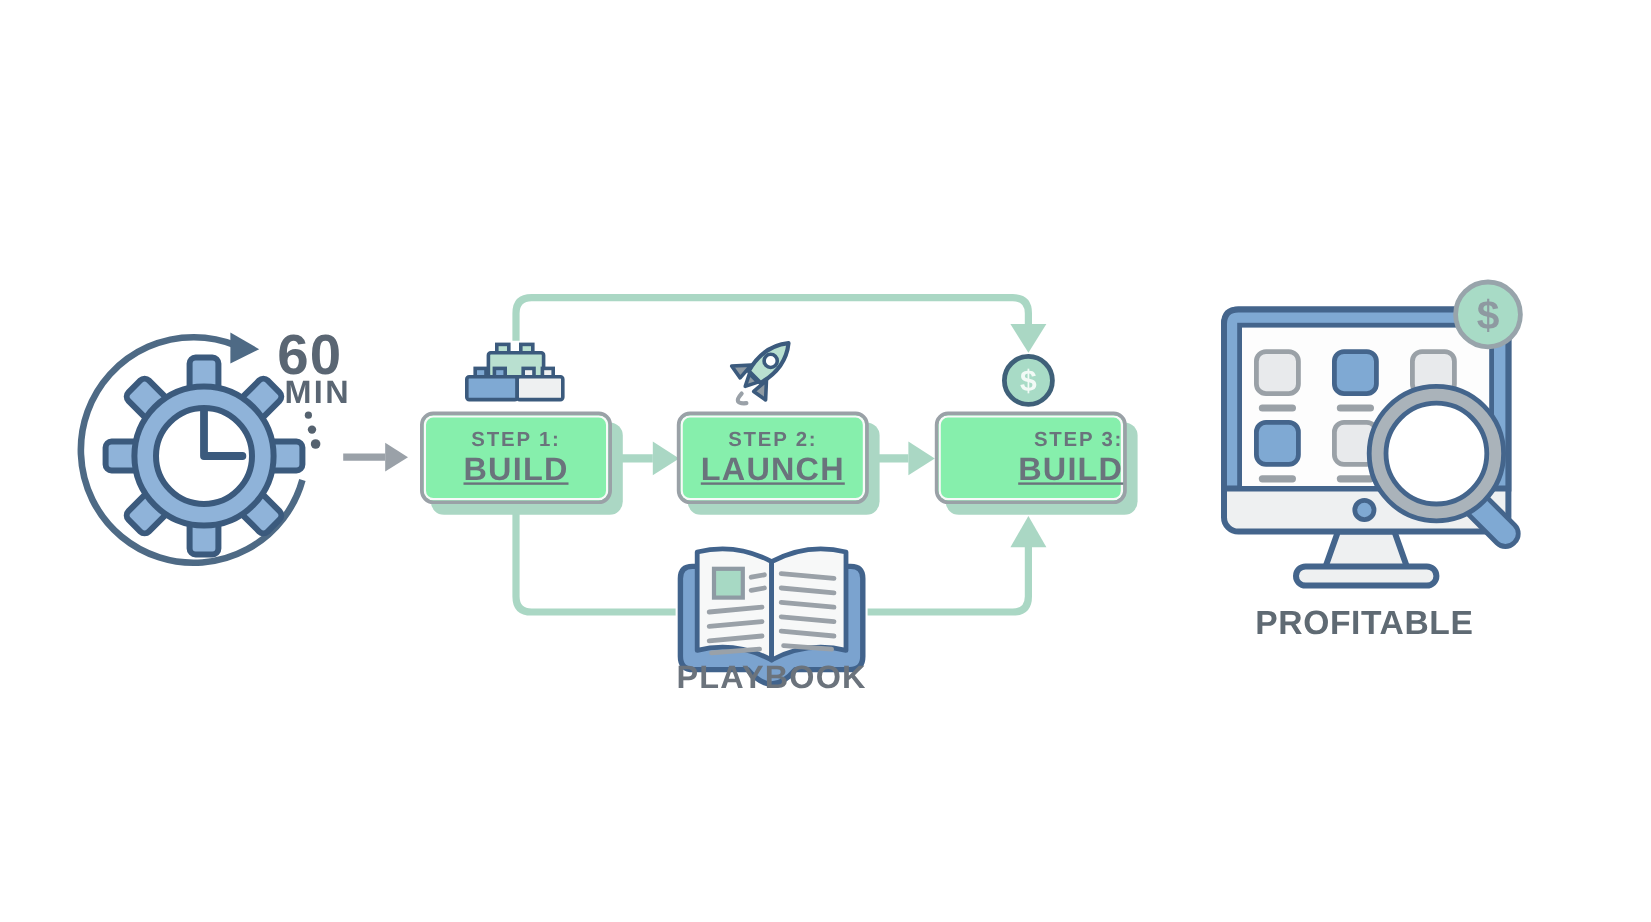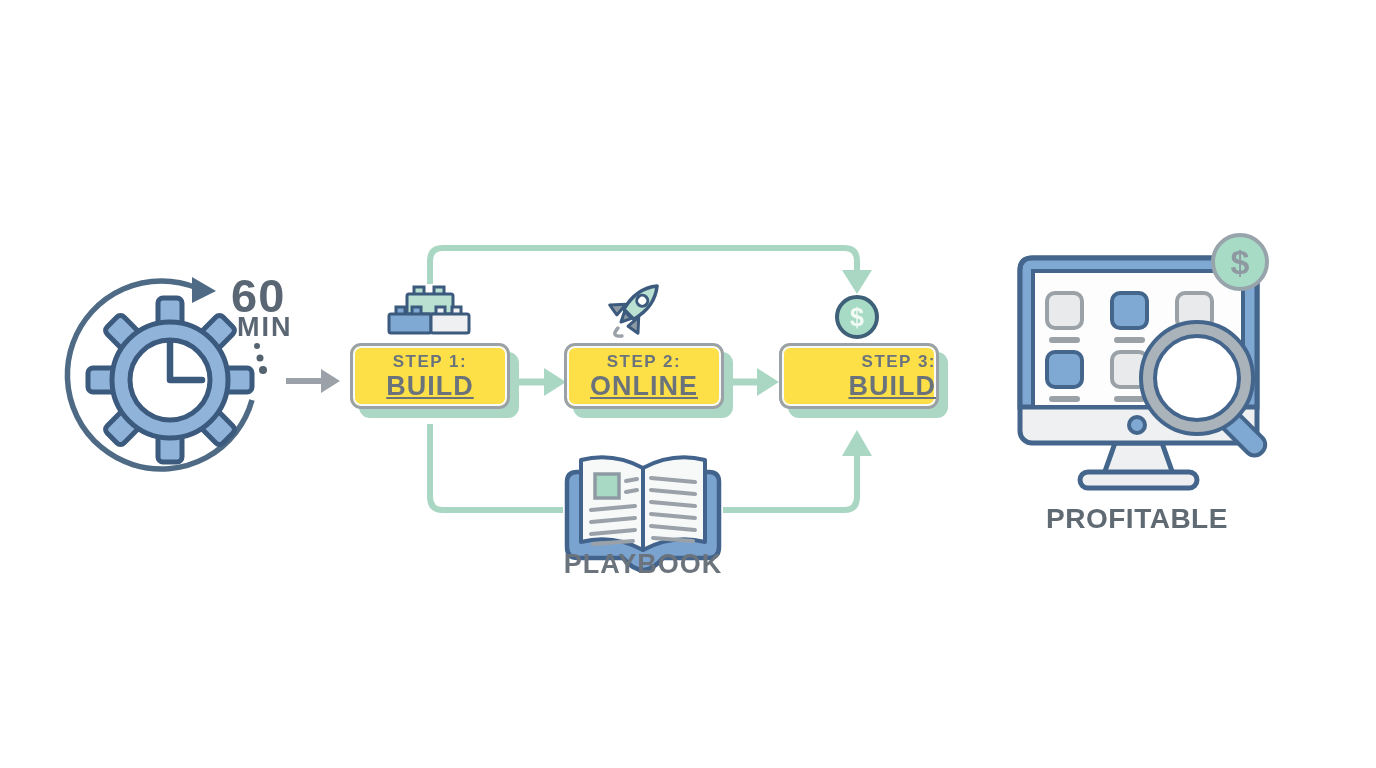--- a/index.html
+++ b/index.html
@@ -9,22 +9,22 @@
   }
   .abs{position:absolute;}
   svg{display:block;overflow:visible;}
 
   
   .timer-num{left:231px;top:268px;font-size:47px;font-weight:bold;color:#5a6673;letter-spacing:1px;}
   .timer-unit{left:237px;top:312px;font-size:27px;font-weight:bold;color:#5a6673;letter-spacing:2px;text-align:center;}
 
   
   .step-box{
-    width:160px;height:66px;box-sizing:border-box;
-    background:#fde047;border:3px solid #9aa1a7;border-radius:11px;
+    width:160px;height:77px;box-sizing:border-box;
+    background:#86efac;border:3px solid #9aa1a7;border-radius:11px;
     box-shadow:9px 9px 0 0 #abd7c4, inset 0 0 0 2px #f8f9f9;
     display:flex;flex-direction:column;align-items:center;justify-content:center;
     z-index:2;
   }
   .step-title{font-size:17px;font-weight:bold;color:#6a737c;letter-spacing:1.5px;line-height:20px;}
   .step-label{font-size:27px;font-weight:bold;color:#6a737c;letter-spacing:1px;line-height:29px;text-decoration:underline;}
   .box1{left:350px;top:343px;}
   .box2{left:564px;top:343px;}
   .box3{left:779px;top:343px;align-items:flex-end;}
 
@@ -124,21 +124,21 @@
     <circle cx="23" cy="23" r="20" fill="#a8dbc6" stroke="#3f6079" stroke-width="4"></circle>
     <text x="23" y="32" text-anchor="middle" font-family="Liberation Sans, sans-serif" font-size="25" font-weight="bold" fill="#f2faf6">$</text>
   </svg>
 
   <div class="abs step-box box1">
     <div class="step-title">STEP 1:</div>
     <div class="step-label">BUILD</div>
   </div>
   <div class="abs step-box box2">
     <div class="step-title">STEP 2:</div>
-    <div class="step-label">ONLINE</div>
+    <div class="step-label">LAUNCH</div>
   </div>
   <div class="abs step-box box3">
     <div class="step-title">STEP 3:</div>
     <div class="step-label">BUILD</div>
   </div>
 
   <svg class="abs" style="left:565px;top:448px;" width="156" height="128" viewBox="0 0 156 128">
     <path d="M12 24 Q2 24 2 34 L2 99 Q2 110 13 110 L58 110 Q68 122 78 122 Q88 122 98 110 L143 110 Q154 110 154 99 L154 34 Q154 24 144 24 Z" fill="#7ba3cf" stroke="#41638c" stroke-width="4.5" stroke-linejoin="round"></path>
     <path d="M78 20 Q48 4 16 12 L16 94 Q48 86 78 102 Z" fill="#f7f8f8" stroke="#41638c" stroke-width="4" stroke-linejoin="round"></path>
     <path d="M78 20 Q108 4 140 12 L140 94 Q108 86 78 102 Z" fill="#f7f8f8" stroke="#41638c" stroke-width="4" stroke-linejoin="round"></path>

